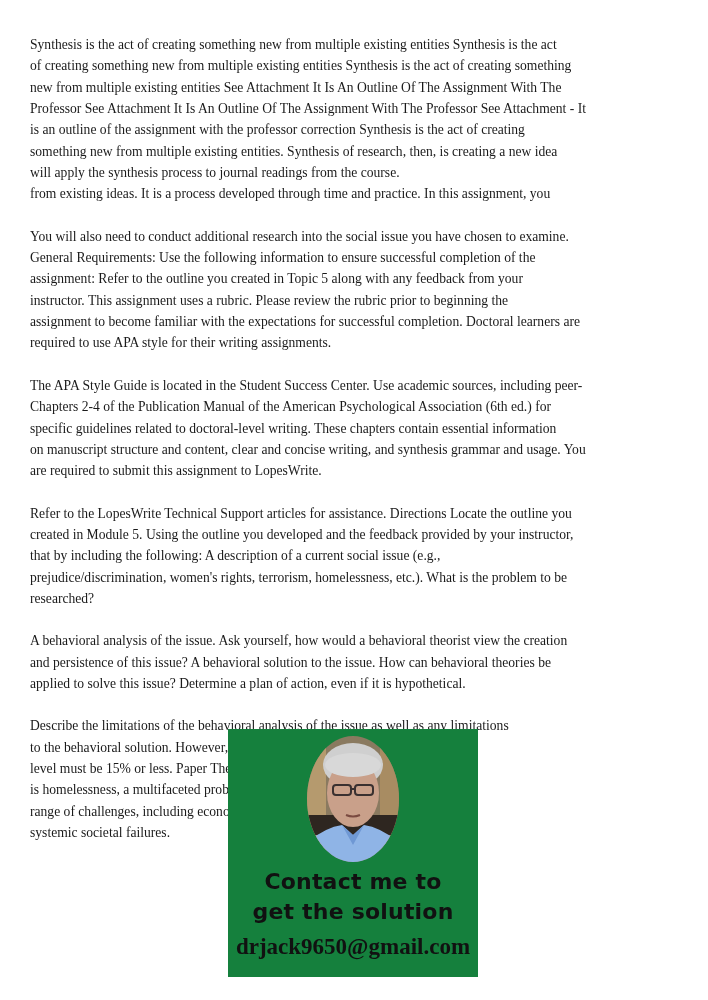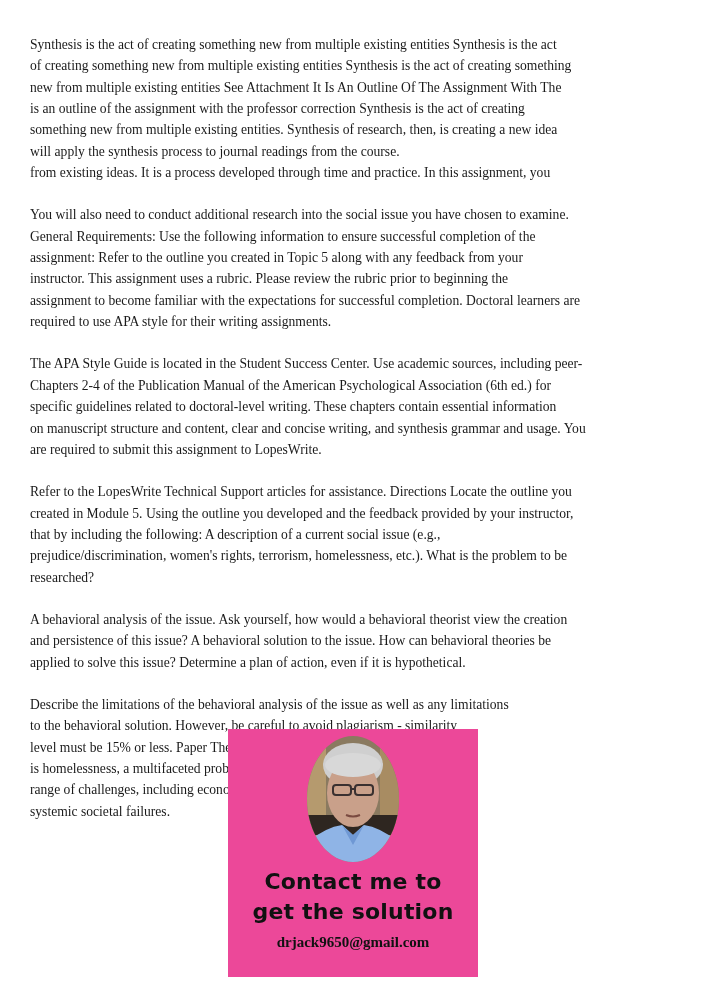--- a/index.html
+++ b/index.html
@@ -31,21 +31,21 @@
     .para .ln {
       display: block;
       white-space: nowrap;
     }
     .overlay {
       position: absolute;
       left: 228px;
       top: 729px;
       width: 250px;
       height: 248px;
-      background: #ec4899;
+      background: #15803d;
     }
     .overlay .photo {
       position: absolute;
       left: 78px;
       top: 6px;
       width: 94px;
       height: 128px;
     }
     .overlay .cta {
       position: absolute;
@@ -61,32 +61,33 @@
     .overlay .cta1 { top: 140px; }
     .overlay .cta2 { top: 170px; }
     .overlay .email {
       position: absolute;
       left: 0;
       top: 205px;
       width: 250px;
       text-align: center;
       font-family: "Liberation Serif", "DejaVu Serif", serif;
       font-weight: bold;
-      font-size: 15px;
+      font-size: 23px;
       color: #111111;
     }
   </style>
 </head>
 <body>
 
 <div class="doc">
   <p class="para">
     <span class="ln">Synthesis is the act of creating something new from multiple existing entities Synthesis is the act</span>
     <span class="ln">of creating something new from multiple existing entities Synthesis is the act of creating something</span>
     <span class="ln">new from multiple existing entities See Attachment It Is An Outline Of The Assignment With The</span>
+    <span class="ln">Professor See Attachment It Is An Outline Of The Assignment With The Professor See Attachment - It</span>
     <span class="ln">is an outline of the assignment with the professor correction Synthesis is the act of creating</span>
     <span class="ln">something new from multiple existing entities. Synthesis of research, then, is creating a new idea</span>
     <span class="ln">will apply the synthesis process to journal readings from the course.</span>
     <span class="ln">from existing ideas. It is a process developed through time and practice. In this assignment, you</span>
   </p>
   <p class="para">
     <span class="ln">You will also need to conduct additional research into the social issue you have chosen to examine.</span>
     <span class="ln">General Requirements: Use the following information to ensure successful completion of the</span>
     <span class="ln">assignment: Refer to the outline you created in Topic 5 along with any feedback from your</span>
     <span class="ln">instructor. This assignment uses a rubric. Please review the rubric prior to beginning the</span>

